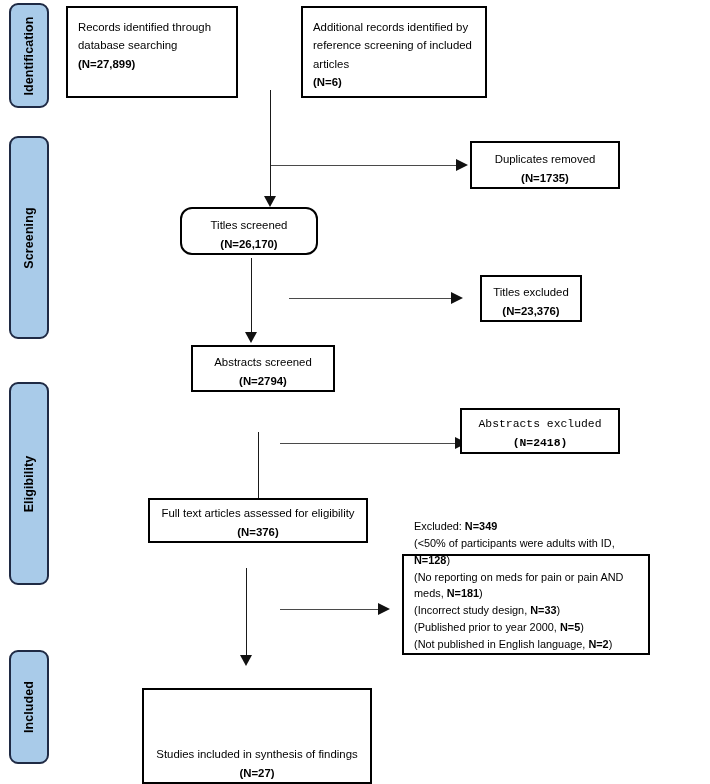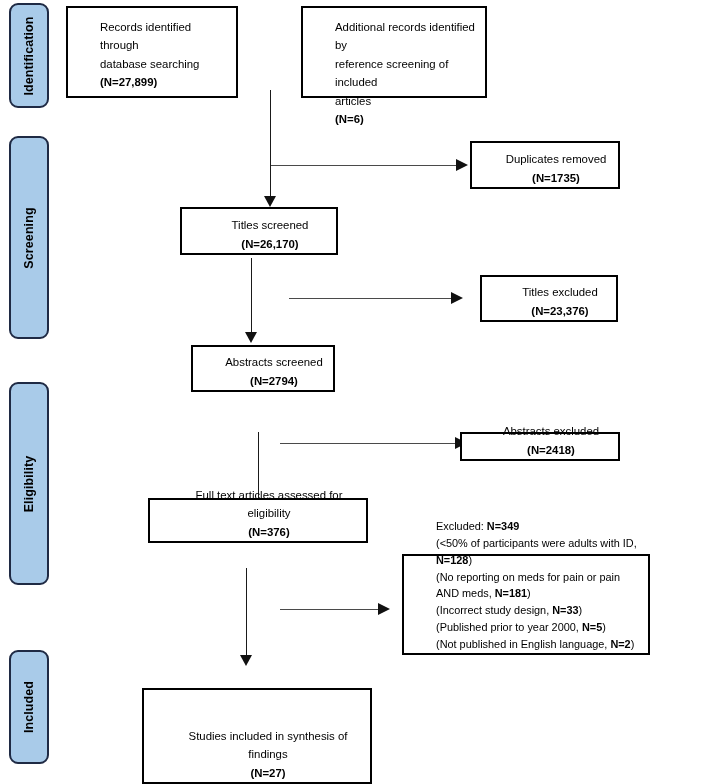--- a/index.html
+++ b/index.html
@@ -43,21 +43,20 @@
 
   
   .flow-box {
     position: absolute;
     background: #ffffff;
     border: 2px solid #000000;
     box-sizing: border-box;
     display: flex;
     flex-direction: column;
     justify-content: center;
-    padding-left: 22px;
   }
   .flow-box .box-text {
     font-size: 11.4px;
     line-height: 1.62;
     color: #000000;
   }
   .box-left .box-text   { text-align: left;   padding: 0 10px; }
   .box-center .box-text { text-align: center; padding: 0 8px; }
   .box-text b { font-weight: bold; }
 
@@ -137,54 +136,54 @@
   <div class="h-line" style="left:271px; top:165px; width:187px;"></div>
   <div class="arrow-right" style="left:456px; top:159px;"></div>
 
   <div class="flow-box box-center align-center" style="left:470px; top:141px; width:150px; height:48px;">
     <div class="box-text">
       <div>Duplicates removed</div>
       <div><b>(N=1735)</b></div>
     </div>
   </div>
 
-  <div class="flow-box box-center align-center" style="left:180px; top:207px; width:158px; height:48px;">
+  <div class="flow-box box-center align-center" style="left:180px; top:207px; width:138px; height:48px;border-radius:12px;">
     <div class="box-text">
       <div>Titles screened</div>
       <div><b>(N=26,170)</b></div>
     </div>
   </div>
 
   <div class="v-line" style="left:251px; top:258px; height:76px;"></div>
   <div class="arrow-down" style="left:245px; top:332px;"></div>
 
   <div class="h-line" style="left:289px; top:298px; width:164px;"></div>
   <div class="arrow-right" style="left:451px; top:292px;"></div>
 
-  <div class="flow-box box-center align-center" style="left:480px; top:275px; width:138px; height:47px;">
+  <div class="flow-box box-center align-center" style="left:480px; top:275px; width:102px; height:47px;">
     <div class="box-text">
       <div>Titles excluded</div>
       <div><b>(N=23,376)</b></div>
     </div>
   </div>
 
   <div class="flow-box box-center align-center" style="left:191px; top:345px; width:144px; height:47px;">
     <div class="box-text">
       <div>Abstracts screened</div>
       <div><b>(N=2794)</b></div>
     </div>
   </div>
 
   <div class="v-line" style="left:258px; top:432px; height:71px;"></div>
   <div class="arrow-down" style="left:252px; top:500px;"></div>
 
   <div class="h-line" style="left:280px; top:443px; width:177px;"></div>
   <div class="arrow-right" style="left:455px; top:437px;"></div>
 
-  <div class="flow-box box-center align-center" style="left:460px; top:432px; width:160px; height:29px;">
+  <div class="flow-box box-center align-center" style="left:460px; top:408px; width:160px; height:46px;font-family:Liberation Mono, monospace;">
     <div class="box-text">
       <div>Abstracts excluded</div>
       <div><b>(N=2418)</b></div>
     </div>
   </div>
 
   <div class="flow-box box-center align-center" style="left:148px; top:498px; width:220px; height:45px;">
     <div class="box-text">
       <div>Full text articles assessed for eligibility</div>
       <div><b>(N=376)</b></div>

